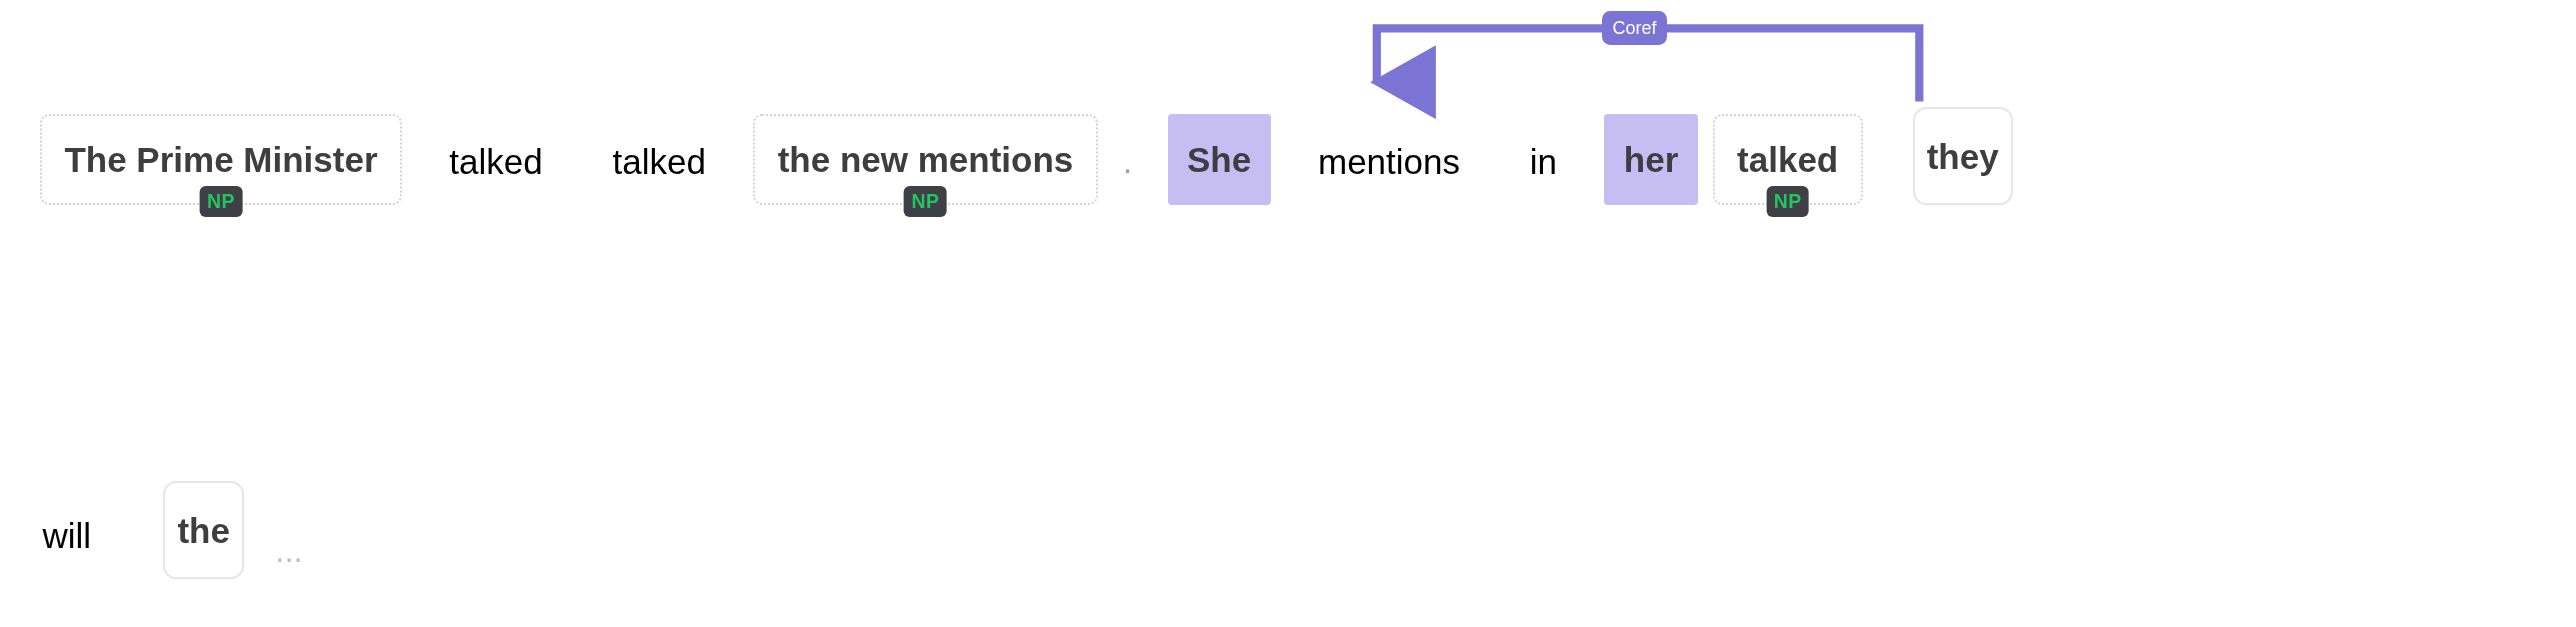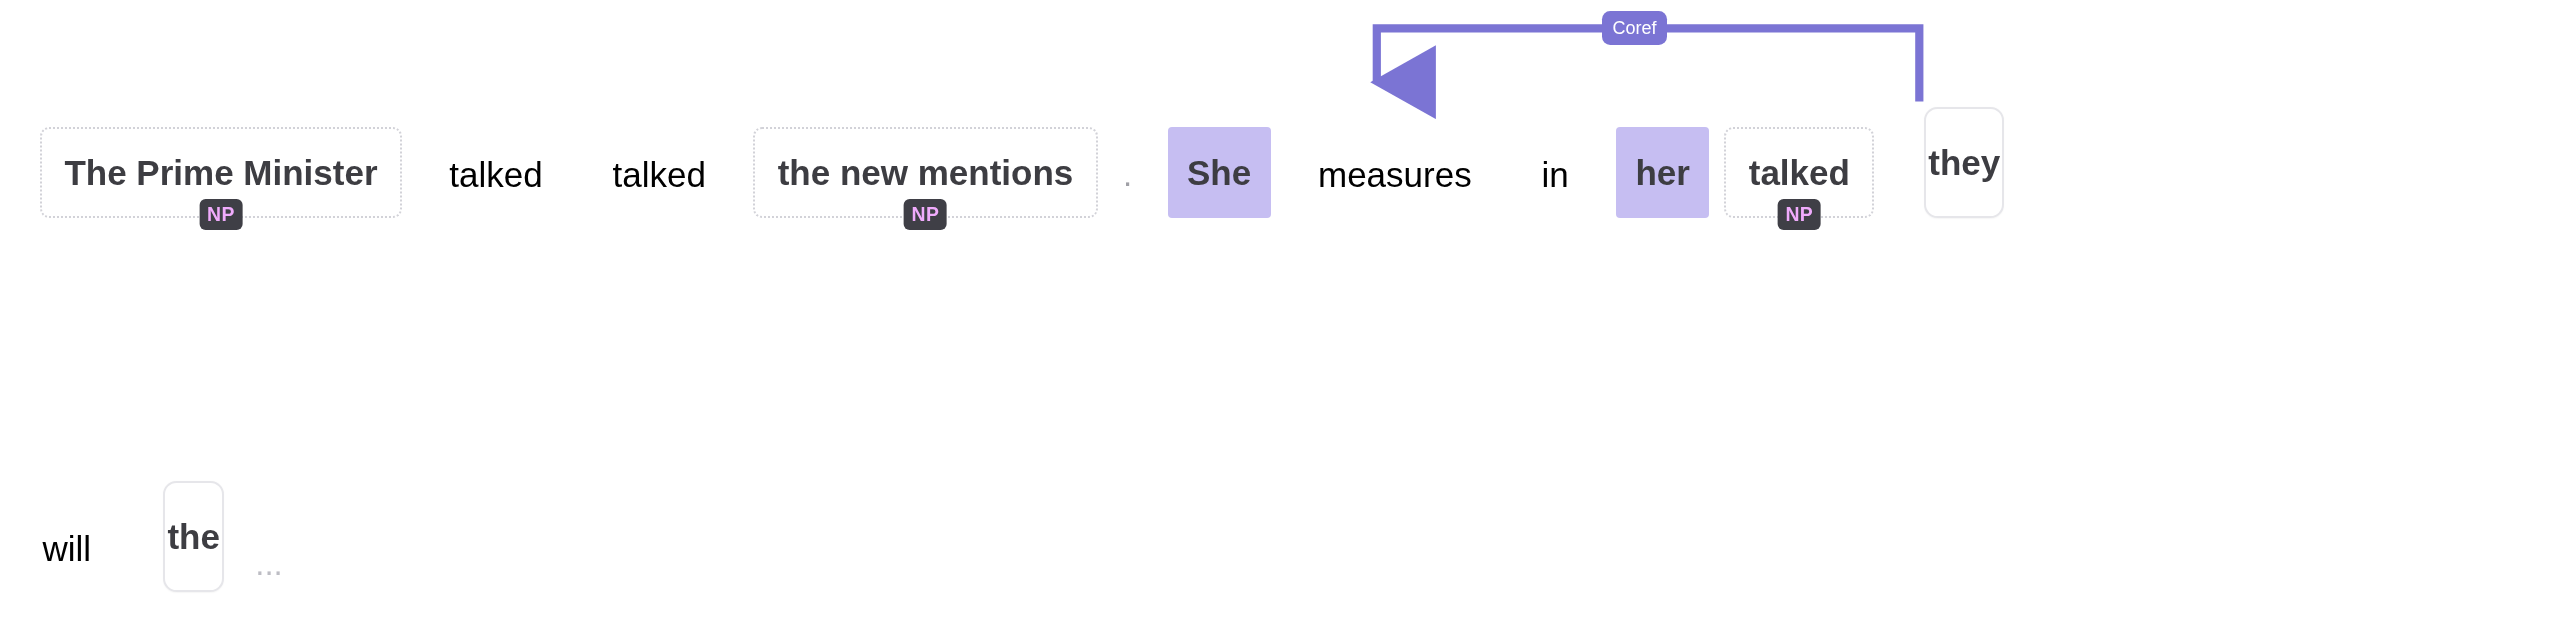--- a/index.html
+++ b/index.html
@@ -82,23 +82,23 @@
     background: #ffffff;
     height: 91px;
   }
 
   
   .tok.boxed {
     border: 2.2px solid #e6e6ea;
     border-radius: 13.4px;
     color: #3d3d42;
     font-weight: 700;
-    padding: 0 2px;
-    background: #ffffff;
-    height: 111px;
+    padding: 0 12px;
+    background: #ffffff;
+    height: 98px;
     box-shadow: 0 0.7px 1.5px rgba(0,0,0,0.04);
   }
 
   
   .tok.mention {
     background: #c6bef2;
     border-radius: 4px;
     color: #3d3d42;
     font-weight: 700;
     padding: 0 19.4px;
@@ -106,21 +106,21 @@
     border: none;
   }
 
   
   .np-badge {
     position: absolute;
     left: 50%;
     transform: translateX(-50%);
     bottom: -14px;
     background: #3f3f46;
-    color: #f0abfc;
+    color: #22c55e;
     font-size: 19.4px;
     font-weight: 700;
     line-height: 1;
     padding: 5.2px 7.5px 6px 7.5px;
     border-radius: 6px;
     letter-spacing: 0.4px;
   }
 
   
   .gap-sm { width: 15px; }
@@ -193,21 +193,21 @@
       <span>.</span>
     </div>
     <div class="gap-md"></div>
 
     <div class="tok mention">
       <span>She</span>
     </div>
     <div class="gap-md"></div>
 
     <div class="tok plain">
-      <span>measures</span>
+      <span>mentions</span>
     </div>
     <div class="gap-md"></div>
 
     <div class="tok plain">
       <span>in</span>
     </div>
     <div class="gap-md"></div>
 
     <div class="tok mention">
       <span>her</span>

